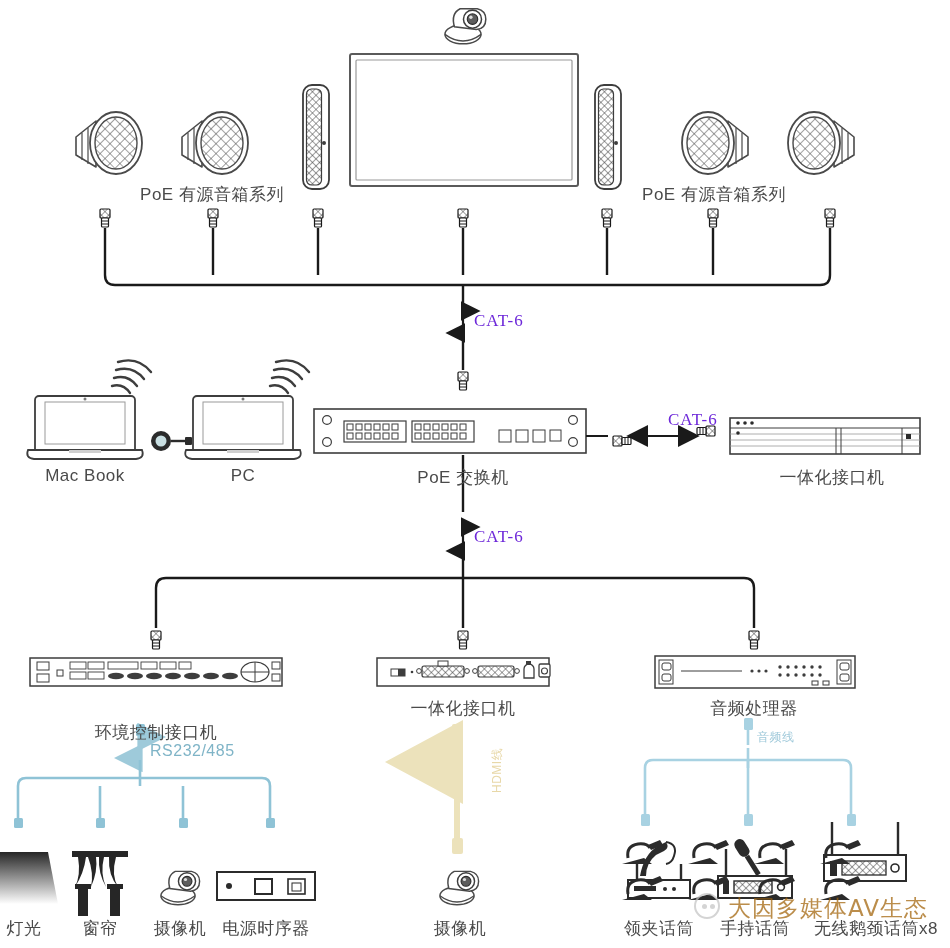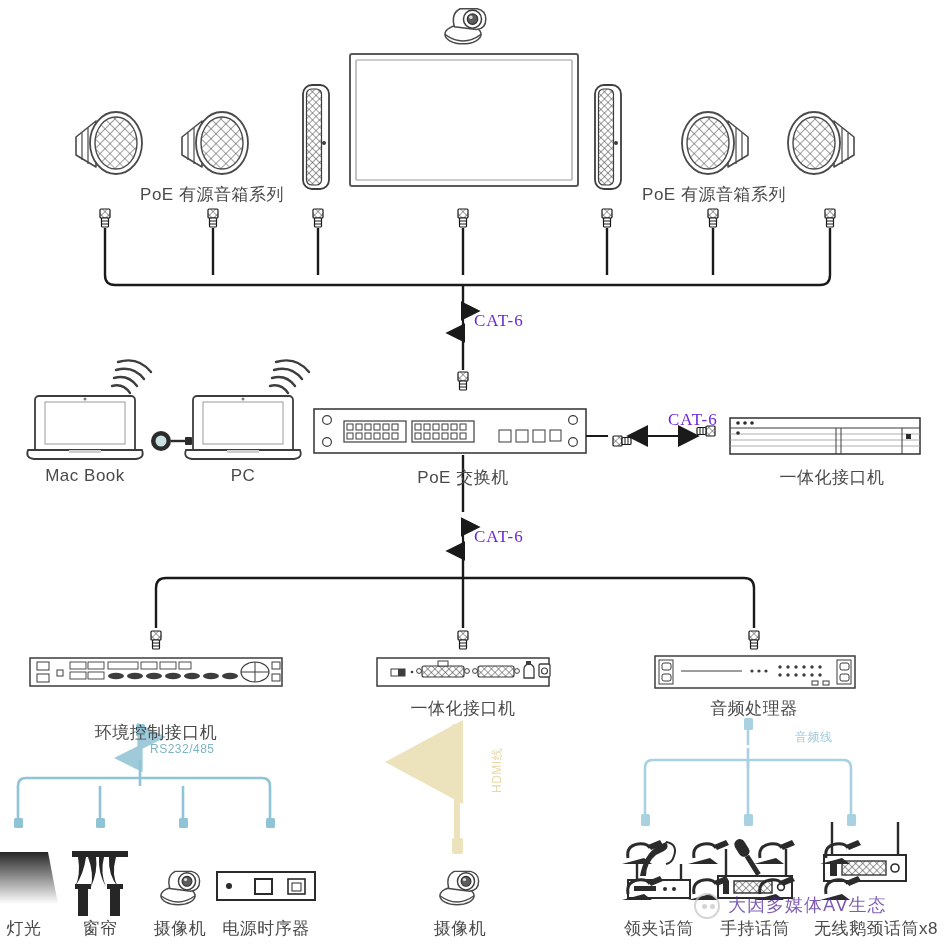--- a/index.html
+++ b/index.html
@@ -16,30 +16,30 @@
   svg.layer { position:absolute; left:0; top:0; width:950px; height:948px; overflow:visible; }
   .lbl {
     position:absolute;
     font-size:16px;
     color:#4a4a4a;
     white-space:nowrap;
     letter-spacing:.5px;
   }
   .lbl.big { font-size:17px; }
   .lbl.cat { font-size:17px; color:#6d28d9; letter-spacing:1px; font-family:Liberation Serif, serif; }
-  .lbl.rs  { font-size:12px; color:#7fb4c7; letter-spacing:.5px; }
+  .lbl.rs  { font-size:16px; color:#7fb4c7; letter-spacing:.5px; }
   .lbl.aud { font-size:12px; color:#9fc9da; letter-spacing:.5px; }
   .lbl.hdmi{ font-size:12px; color:#e8d8a8; letter-spacing:.5px;
              transform:rotate(-90deg); transform-origin:left top; }
   .lbl.screen-txt { font-size:19px; color:#6d6d6d; letter-spacing:.5px; }
   .lbl.centered { transform:translateX(-50%); }
   .wm {
     position:absolute;
-    font-size:18px;
-    color:#4c1d95;
+    font-size:23px;
+    color:#a16207;
     opacity:.72;
     white-space:nowrap;
     letter-spacing:1px;
     font-family:"DejaVu Sans",sans-serif;
   }
   .wm-ico {
     position:absolute;
     width:26px; height:26px;
     border:2px solid #c2c2c2;
     border-radius:50%;
@@ -525,21 +525,21 @@
 
 <div class="lbl cat" style="left:668px; top:410px;">CAT-6</div>
 <div class="lbl cat" style="left:474px; top:527px;">CAT-6</div>
 
 <div class="lbl big centered" style="left:156px; top:697px;margin-top:24px;">环境控制接口机</div>
 <div class="lbl big centered" style="left:463px; top:697px;">一体化接口机</div>
 <div class="lbl big centered" style="left:754px; top:697px;">音频处理器</div>
 
 <div class="lbl rs" style="left:150px; top:742px;">RS232/485</div>
 <div class="lbl hdmi" style="left:489px; top:793px;">HDMI线</div>
-<div class="lbl aud" style="left:795px; top:729px;">音频线</div>
+<div class="lbl aud" style="left:757px; top:729px;">音频线</div>
 
 <div class="lbl big centered" style="left:24px; top:917px;">灯光</div>
 <div class="lbl big centered" style="left:100px; top:917px;">窗帘</div>
 <div class="lbl big centered" style="left:180px; top:917px;">摄像机</div>
 <div class="lbl big centered" style="left:266px; top:917px;">电源时序器</div>
 <div class="lbl big centered" style="left:460px; top:917px;">摄像机</div>
 <div class="lbl big centered" style="left:659px; top:917px;">领夹话筒</div>
 <div class="lbl big centered" style="left:755px; top:917px;">手持话筒</div>
 <div class="lbl big centered" style="left:866px; top:917px;margin-left:10px;">无线鹅颈话筒x8</div>
 

